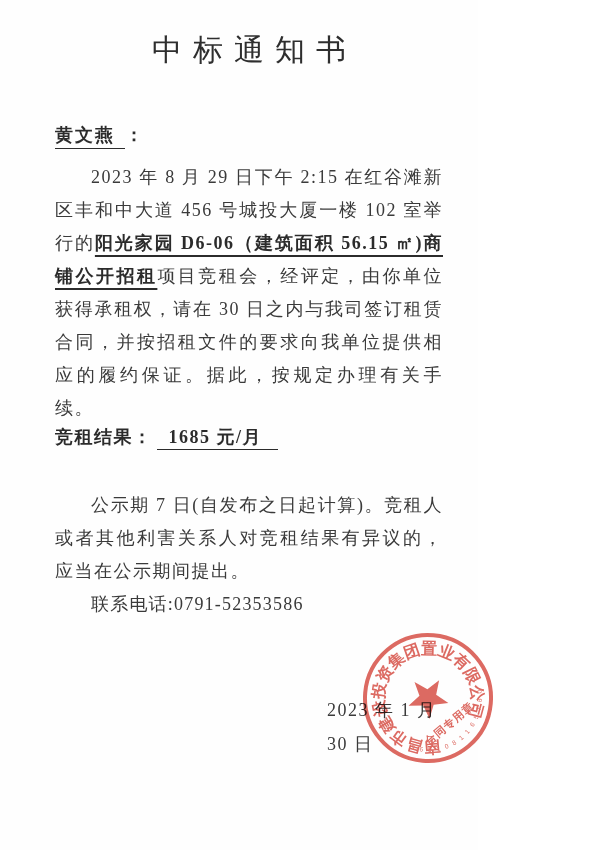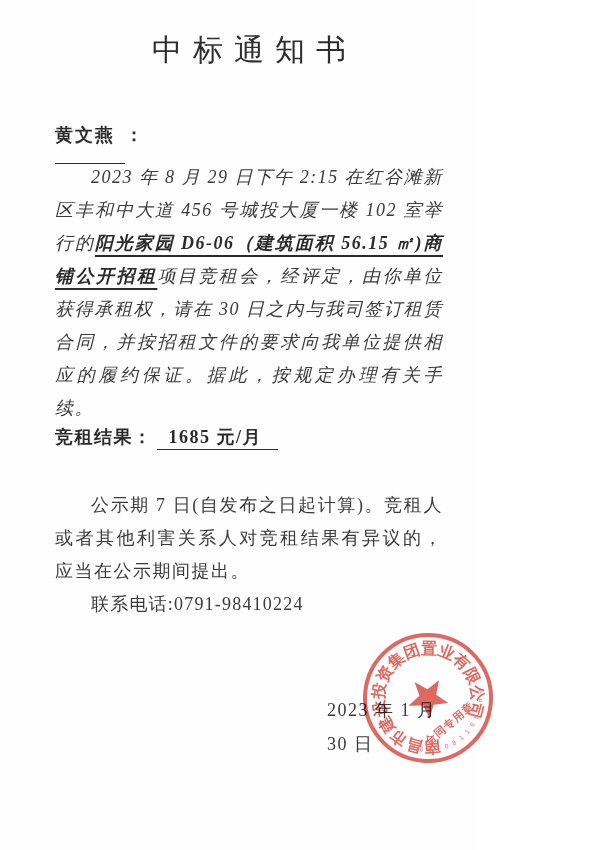--- a/index.html
+++ b/index.html
@@ -28,32 +28,31 @@
   .addressee {
     margin-top: 52px;
     font-size: 18px;
     font-weight: bold;
     color: #2c2c2c;
     letter-spacing: 2px;
   }
   .addressee .name {
     border-bottom: 1.6px solid #2c2c2c;
     padding-right: 10px;
-    padding-bottom: 18px;
+    padding-bottom: 3px;
     margin-top: 9px;
   }
   .body-para {
     margin: 14px 0 0 0;
     font-size: 18px;
     line-height: 33px;
     letter-spacing: 1.5px;
     text-align: justify;
     text-indent: 2em;
     color: #3a3a3a;
-    font-style: italic;
   }
   .highlight {
     font-weight: bold;
     color: #2b2b2b;
     text-decoration: underline;
     text-decoration-thickness: 1.6px;
     text-underline-offset: 6px;
   }
   .result-line {
     font-size: 18px;
@@ -143,21 +142,21 @@
   <p class="body-para">
     <span>2023 年 8 月 29 日下午 2:15 在红谷滩新区丰和中大道 456 号城投大厦一楼 102 室举行的</span><span class="highlight">阳光家园 D6-06（建筑面积 56.15 ㎡)商铺公开招租</span><span>项目竞租会，经评定，由你单位获得承租权，请在 30 日之内与我司签订租赁合同，并按招租文件的要求向我单位提供相应的履约保证。据此，按规定办理有关手续。</span>
   </p>
 
   <div class="result-line">
     <span>竞租结果：</span><span class="value">1685 元/月</span>
   </div>
 
   <p class="notice-para">公示期 7 日(自发布之日起计算)。竞租人或者其他利害关系人对竞租结果有异议的，应当在公示期间提出。</p>
 
-  <div class="info-line">联系电话:0791-98410224</div>
+  <div class="info-line">联系电话:0791-52353586</div>
 
   <div class="signature-block">
     <div class="sig-date-line">2023 年 1 月 30 日</div>
   </div>
 
   <div class="stamp" style="color: rgb(214, 73, 63);">
     <svg width="150" height="150" viewBox="0 0 150 150">
       <circle class="stamp-circle" cx="75" cy="75" r="63"></circle>
       <path class="stamp-star" d="M75,54 L80.17,67.88 L94.97,68.51 L83.37,77.72 L87.34,91.99 L75,83.8 L62.66,91.99 L66.63,77.72 L55.03,68.51 L69.83,67.88 Z"></path>
       <text class="stamp-inner" x="75" y="112" text-anchor="middle">合同专用章</text>

